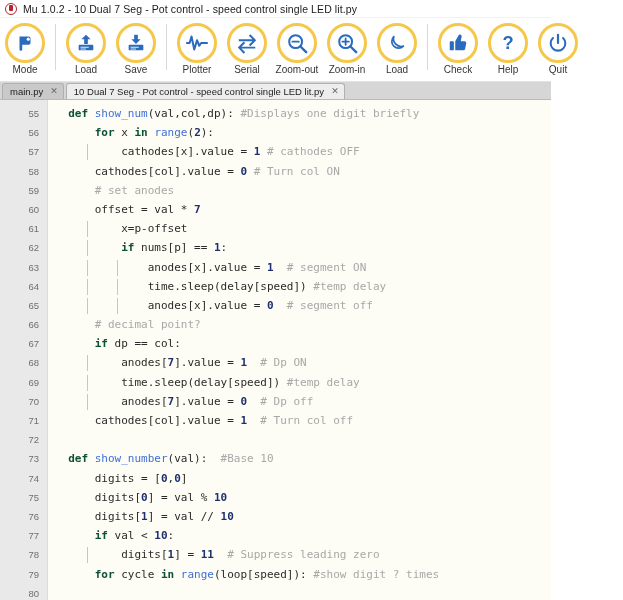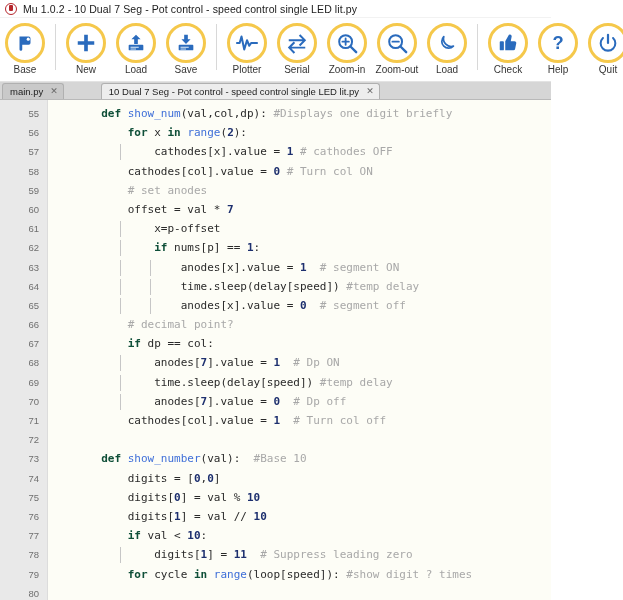--- a/index.html
+++ b/index.html
@@ -104,21 +104,20 @@
 
   
   .tabbar {
     height: 18px;
     flex: 0 0 18px;
     background: #d6d6d6;
     display: flex;
     align-items: flex-end;
     padding-left: 2px;
     border-bottom: 1px solid #b9b9b9;
-    gap: 35px;
   }
   .tab {
     height: 16px;
     display: flex;
     align-items: center;
     padding: 0 5px 0 7px;
     font-size: 9.5px;
     color: #222;
     border: 1px solid #b0b0b0;
     border-bottom: none;
@@ -138,21 +137,20 @@
   }
 
   
   .editor {
     flex: 1 1 auto;
     display: flex;
     background: #fdfdf6;
     overflow: hidden;
     font-family: "DejaVu Sans Mono", monospace;
     position: relative;
-    gap: 33px;
   }
   .gutter {
     width: 48px;
     flex: 0 0 48px;
     background: #e9e9e9;
     border-right: 1px solid #dcdcdc;
     padding-top: 4px;
   }
   .gutter .ln {
     height: 19.2px;
@@ -204,33 +202,25 @@
 
   <div class="toolbar" id="toolbar">
       <div class="tb-group">
         <div class="tb-btn">
           <div class="tb-ring">
             <svg width="22" height="22" viewBox="0 0 24 24" fill="none">
               <path d="M4 5h12a2 2 0 0 1 2 2v5a2 2 0 0 1-2 2H9v5a1.5 1.5 0 0 1-3 0V5z" fill="#2a6bbd"></path>
               <circle cx="15.5" cy="7.8" r="1.7" fill="#fff"></circle>
             </svg>
           </div>
-          <div class="tb-label">Base</div>
+          <div class="tb-label">Mode</div>
         </div>
       </div>
       <div class="tb-sep"></div>
       <div class="tb-group">
-        <div class="tb-btn">
-          <div class="tb-ring">
-            <svg width="22" height="22" viewBox="0 0 24 24" fill="none">
-              <path d="M10 3h4v7h7v4h-7v7h-4v-7H3v-4h7z" fill="#2a6bbd"></path>
-            </svg>
-          </div>
-          <div class="tb-label">New</div>
-        </div>
         <div class="tb-btn">
           <div class="tb-ring">
             <svg width="22" height="22" viewBox="0 0 24 24" fill="none">
               <path d="M12 3l5 5h-3v5h-4V8H7z" fill="#2a6bbd"></path>
               <rect x="4" y="14" width="16" height="6" rx="1" fill="#2a6bbd"></rect>
               <rect x="6" y="16" width="9" height="1.4" fill="#bcd3ea"></rect>
               <rect x="6" y="18" width="6" height="1.2" fill="#bcd3ea"></rect>
             </svg>
           </div>
           <div class="tb-label">Load</div>
@@ -264,35 +254,35 @@
               <path d="M21 17H6l4 4-1.6 1.6L2 16l6.4-6.6L10 11l-4 4h15z" fill="#2a6bbd" opacity="0"></path>
               <path d="M21 16H6l4-4-1.6-1.6L2 17l6.4 6.6L10 22l-4-4h15z" fill="#2a6bbd"></path>
             </svg>
           </div>
           <div class="tb-label">Serial</div>
         </div>
         <div class="tb-btn">
           <div class="tb-ring">
             <svg width="22" height="22" viewBox="0 0 24 24" fill="none">
               <circle cx="10.5" cy="10.5" r="7" stroke="#2a6bbd" stroke-width="2.2" fill="none"></circle>
+              <path d="M7 10.5h7" stroke="#2a6bbd" stroke-width="2" stroke-linecap="round"></path>
+              <path d="M15.8 15.8L22 22" stroke="#2a6bbd" stroke-width="2.6" stroke-linecap="round"></path>
+            </svg>
+          </div>
+          <div class="tb-label">Zoom-out</div>
+        </div>
+        <div class="tb-btn">
+          <div class="tb-ring">
+            <svg width="22" height="22" viewBox="0 0 24 24" fill="none">
+              <circle cx="10.5" cy="10.5" r="7" stroke="#2a6bbd" stroke-width="2.2" fill="none"></circle>
               <path d="M10.5 7v7M7 10.5h7" stroke="#2a6bbd" stroke-width="2" stroke-linecap="round"></path>
               <path d="M15.8 15.8L22 22" stroke="#2a6bbd" stroke-width="2.6" stroke-linecap="round"></path>
             </svg>
           </div>
           <div class="tb-label">Zoom-in</div>
-        </div>
-        <div class="tb-btn">
-          <div class="tb-ring">
-            <svg width="22" height="22" viewBox="0 0 24 24" fill="none">
-              <circle cx="10.5" cy="10.5" r="7" stroke="#2a6bbd" stroke-width="2.2" fill="none"></circle>
-              <path d="M7 10.5h7" stroke="#2a6bbd" stroke-width="2" stroke-linecap="round"></path>
-              <path d="M15.8 15.8L22 22" stroke="#2a6bbd" stroke-width="2.6" stroke-linecap="round"></path>
-            </svg>
-          </div>
-          <div class="tb-label">Zoom-out</div>
         </div>
         <div class="tb-btn">
           <div class="tb-ring">
             <svg width="22" height="22" viewBox="0 0 24 24" fill="none">
               <path d="M19 15.5A8.5 8.5 0 0 1 8.5 5a7 7 0 1 0 10.5 10.5z" stroke="#2a6bbd" stroke-width="1.9" fill="none" stroke-linejoin="round"></path>
             </svg>
           </div>
           <div class="tb-label">Load</div>
         </div>
       </div>

